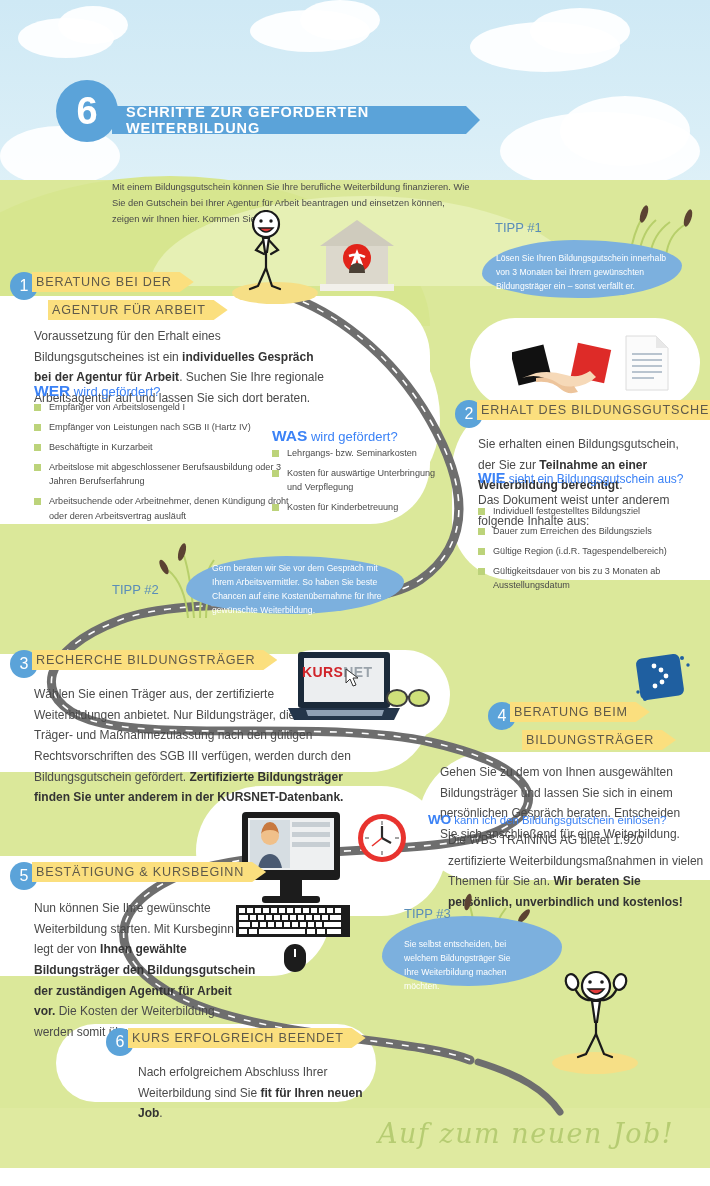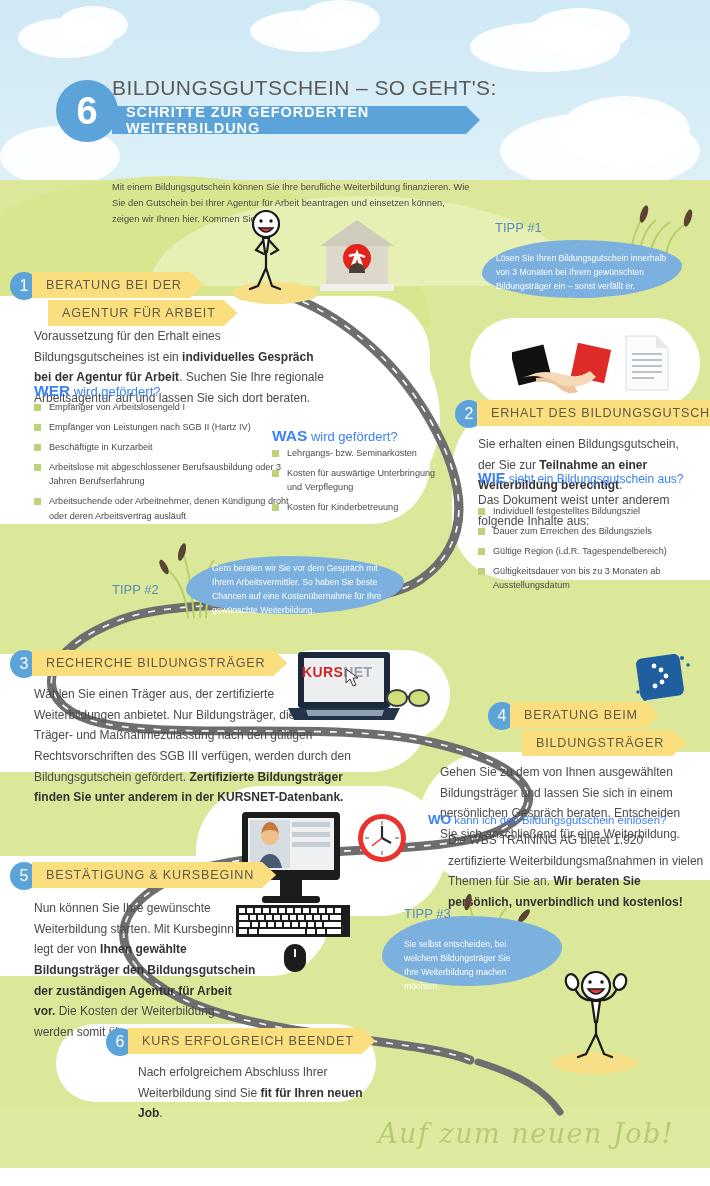--- a/index.html
+++ b/index.html
@@ -81,23 +81,23 @@
     position: absolute; left: 112px; top: 148px; width: 360px;
     font-size: 9.3px; line-height: 1.72; color: #4a4a4a; margin-top: 32px;
   }
 
   
   .step-num {
     width: 28px; height: 28px; font-size: 16px; font-weight: normal;
     position: absolute;
   }
   .banner {
-    position: absolute; height: 26px; background: #fbdf7e;
+    position: absolute; height: 20px; background: #fbdf7e;
     color: #5f5a4a; font-size: 12.6px; letter-spacing: .8px;
-    display: flex; align-items: center; padding: 0 22px 0 14px;
+    display: flex; align-items: center; padding: 0 22px 0 4px;
     white-space: nowrap;
     clip-path: polygon(0 0, calc(100% - 14px) 0, 100% 50%, calc(100% - 14px) 100%, 0 100%);
   }
   .banner.shadow::after {
     content: ""; position: absolute; left: 4px; bottom: -4px;
     width: calc(100% - 18px); height: 4px; background: #cfcfcf; opacity: .45;
   }
 
   
   .body-text {
@@ -195,21 +195,20 @@
                C 160 742, 330 720, 430 742 C 520 762, 560 800, 500 830
                C 440 860, 250 840, 170 880 C 90 920, 120 980, 210 1010
                C 300 1040, 420 1040, 470 1060"></path>
     </g>
     <g fill="none" stroke="#6e6e6e" stroke-width="7" stroke-linecap="round">
       <path d="M478 1062 C 520 1075, 545 1090, 560 1112"></path>
     </g>
   </svg>
 
   <div class="num-circle header-num">6</div>
-  <div class="header-title">BILDUNGSGUTSCHEIN – SO GEHT'S:</div>
   <div class="ribbon">SCHRITTE ZUR GEFÖRDERTEN WEITERBILDUNG</div>
   <div class="header-intro">Mit einem Bildungsgutschein können Sie Ihre berufliche Weiterbildung finanzieren. Wie Sie den Gutschein bei Ihrer Agentur für Arbeit beantragen und einsetzen können, zeigen wir Ihnen hier. Kommen Sie mit!</div>
 
   <div class="spot" style="left:232px;top:282px;width:86px;height:22px;"></div>
   <svg class="ill" style="left:238px;top:210px;" width="74" height="86">
     <g stroke="#1a1a1a" stroke-width="2.2" fill="none" stroke-linecap="round">
       <circle cx="28" cy="14" r="13" fill="#ffffff"></circle>
       <circle cx="23" cy="11" r="1.7" fill="#1a1a1a" stroke="none"></circle>
       <circle cx="33" cy="11" r="1.7" fill="#1a1a1a" stroke="none"></circle>
       <path d="M21 18 q7 8 14 0 z" fill="#e03a3a" stroke="#1a1a1a" stroke-width="1.5"></path>

